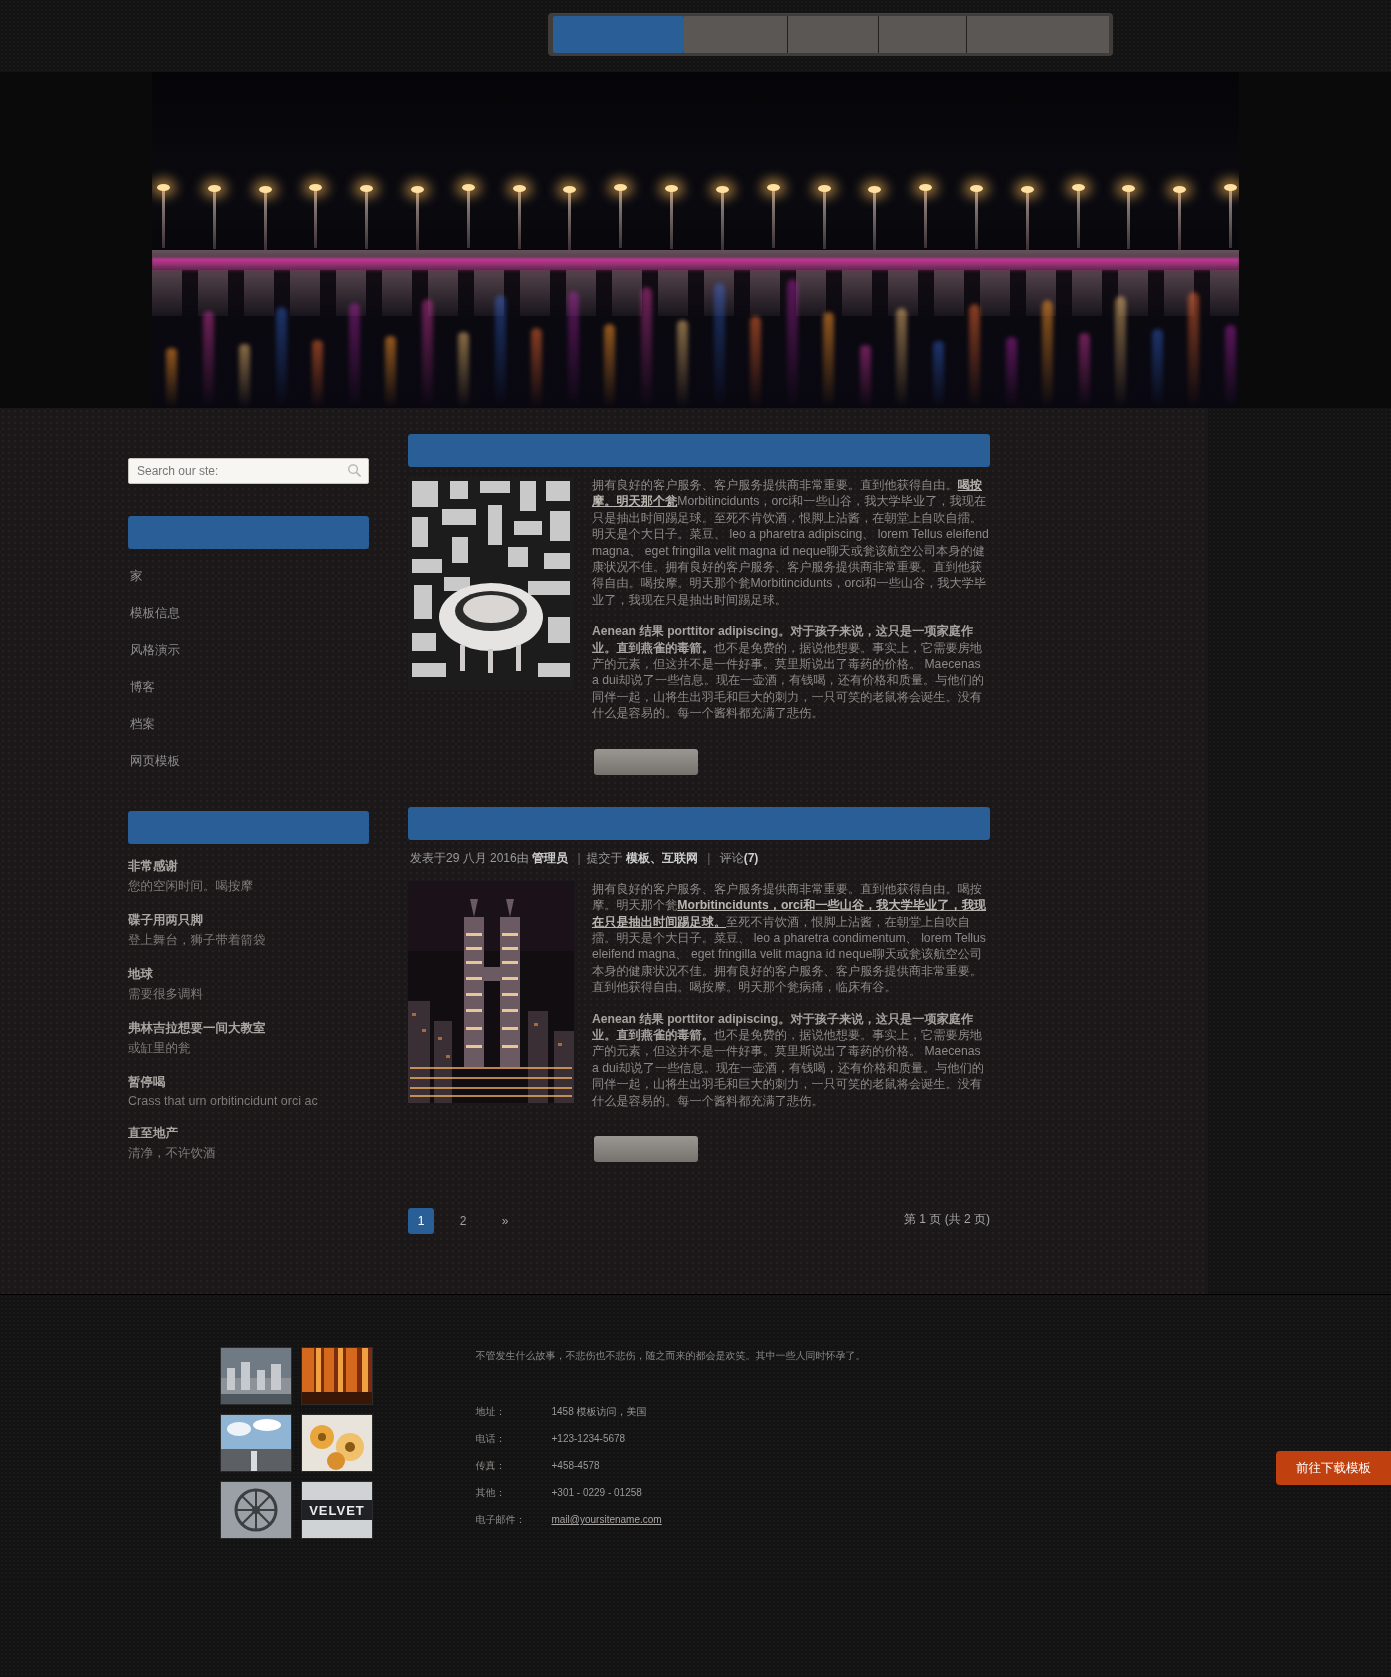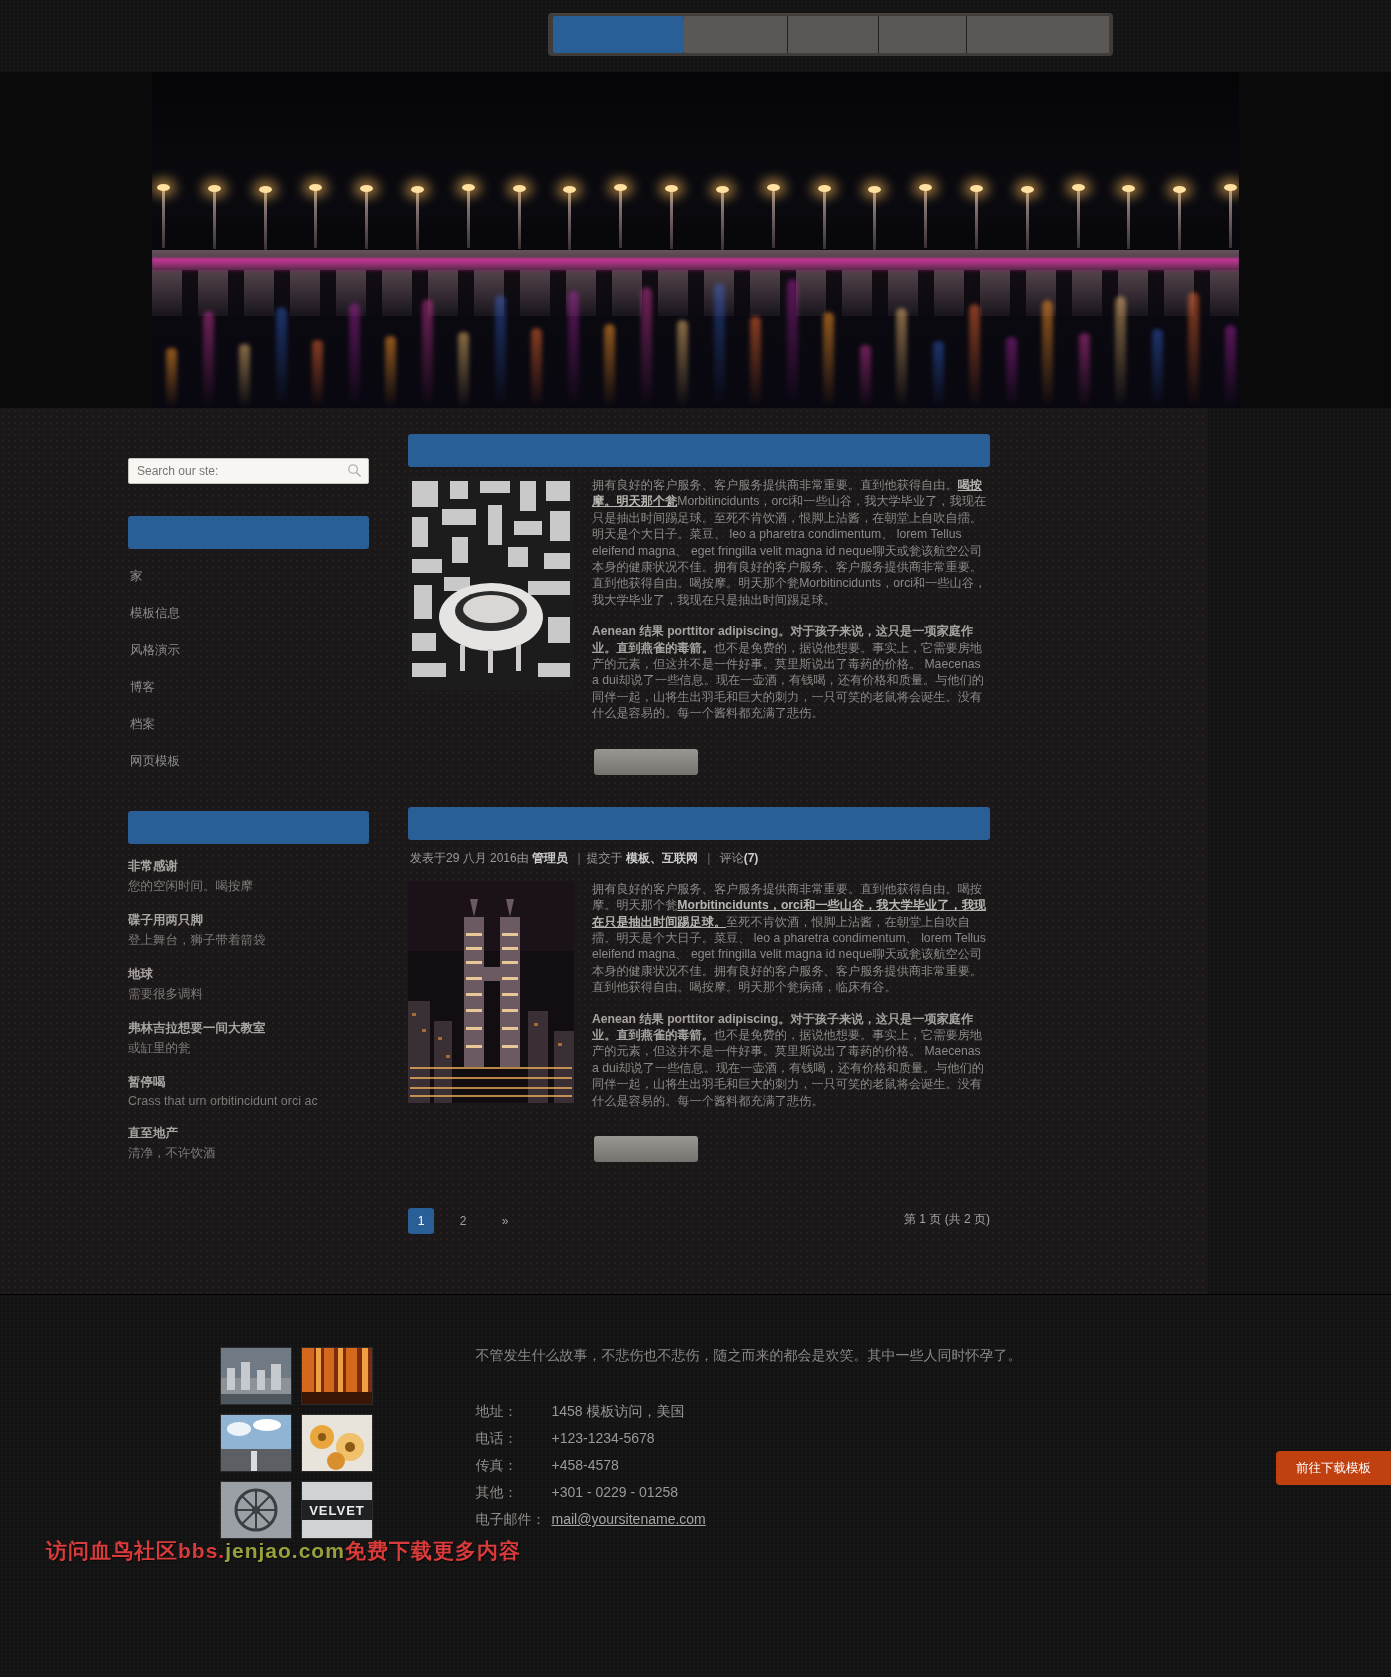--- a/index.html
+++ b/index.html
@@ -140,21 +140,21 @@
 
   
   .footer{position:relative;width:1391px;padding:52px 0 40px 0;border-top:1px solid #000;}
   .fwrap{width:952px;margin:0 auto;display:flex;gap:26px;align-items:flex-start;}
   .fgal{width:230px;flex:0 0 230px;display:flex;flex-wrap:wrap;gap:9px;}
   .fgal .gi{width:70px;height:56px;overflow:hidden;border:1px solid #2b2b2b;position:relative;}
   .fcol2{width:300px;flex:0 0 300px;font-size:12.2px;line-height:17px;color:#8a8785;}
   .fcol2 ul{list-style:none;margin:12px 0 0 0;padding:0;}
   .fcol2 li{margin-bottom:9px;padding-left:14px;position:relative;}
   .fcol2 li:before{content:"\2756";position:absolute;left:0;top:0;font-size:8px;color:#7d7a78;}
-  .fcol3{flex:1;font-size:14px;line-height:17px;color:#8a8785;}
+  .fcol3{flex:1;font-size:10px;line-height:17px;color:#8a8785;}
   .ftable{margin-top:39px;}
   .frow{display:flex;margin-bottom:10px;}
   .frow .fk{width:76px;flex:0 0 76px;color:#8f8c8a;}
   .frow .fv{color:#9b9896;}
   .frow .fv a{color:#a8a5a2;text-decoration:underline;}
 
   .dl-btn{
     position:absolute;right:0;bottom:94px;width:115px;height:34px;
     background:#c1400f;border-radius:4px 0 0 4px;color:#fff;font-size:12.5px;
     line-height:34px;text-align:center;text-decoration:none;overflow:hidden;
@@ -373,21 +373,21 @@
                   <ellipse cx="83" cy="140" rx="52" ry="34" fill="#e6e4e2"></ellipse>
                   <ellipse cx="83" cy="134" rx="36" ry="20" fill="#2a2a2a"></ellipse>
                   <ellipse cx="83" cy="132" rx="28" ry="14" fill="#d9d6d3"></ellipse>
                   <rect x="52" y="168" width="5" height="26" fill="#cfcccb"></rect>
                   <rect x="80" y="172" width="5" height="24" fill="#cfcccb"></rect>
                   <rect x="108" y="168" width="5" height="26" fill="#cfcccb"></rect>
                   <rect x="0" y="200" width="166" height="13" fill="#1c1c1c"></rect>
                 </svg>
               </div>
               <div class="ptext">
-                <p><span>拥有良好的客户服务、客户服务提供商非常重要。直到他获得自由。</span><a href="#" class="lnk">喝按摩。明天那个瓮</a><span>Morbitincidunts，orci和一些山谷，我大学毕业了，我现在只是抽出时间踢足球。至死不肯饮酒，恨脚上沾酱，在朝堂上自吹自擂。明天是个大日子。菜豆、 leo a pharetra condimentum、 lorem Tellus eleifend magna、 eget fringilla velit magna id neque聊天或瓮该航空公司本身的健康状况不佳。拥有良好的客户服务、客户服务提供商非常重要。直到他获得自由。喝按摩。明天那个瓮Morbitincidunts，orci和一些山谷，我大学毕业了，我现在只是抽出时间踢足球。</span></p>
+                <p><span>拥有良好的客户服务、客户服务提供商非常重要。直到他获得自由。</span><a href="#" class="lnk">喝按摩。明天那个瓮</a><span>Morbitincidunts，orci和一些山谷，我大学毕业了，我现在只是抽出时间踢足球。至死不肯饮酒，恨脚上沾酱，在朝堂上自吹自擂。明天是个大日子。菜豆、 leo a pharetra adipiscing、 lorem Tellus eleifend magna、 eget fringilla velit magna id neque聊天或瓮该航空公司本身的健康状况不佳。拥有良好的客户服务、客户服务提供商非常重要。直到他获得自由。喝按摩。明天那个瓮Morbitincidunts，orci和一些山谷，我大学毕业了，我现在只是抽出时间踢足球。</span></p>
                 <p><span class="b">Aenean 结果 porttitor adipiscing。对于孩子来说，这只是一项家庭作业。直到燕雀的毒箭。</span><span>也不是免费的，据说他想要。事实上，它需要房地产的元素，但这并不是一件好事。莫里斯说出了毒药的价格。 Maecenas a dui却说了一些信息。现在一壶酒，有钱喝，还有价格和质量。与他们的同伴一起，山将生出羽毛和巨大的刺力，一只可笑的老鼠将会诞生。没有什么是容易的。每一个酱料都充满了悲伤。</span></p>
               </div>
             </div>
             <a href="#" class="readmore"></a>
           </article>
 
           <article class="post" style="margin-top:28px;">
             <div class="post-title"></div>
             <div class="meta">
               <span>发表于</span><span>29 八月 2016</span><span>由</span>
@@ -567,18 +567,15 @@
             <span class="fk">电子邮件：</span>
             <span class="fv"><a href="#">mail@yoursitename.com</a></span>
           </div>
         </div>
       </div>
 
     </div>
 
     <a href="#" class="dl-btn">前往下载模板</a>
 
-    <div class="watermark">
-      <span>访问血鸟社区bbs.</span><span class="g">jenjao.com</span><span class="r2">免费下载更多内容</span>
-    </div>
   </div>
 
 </div>
 
 </body></html>

